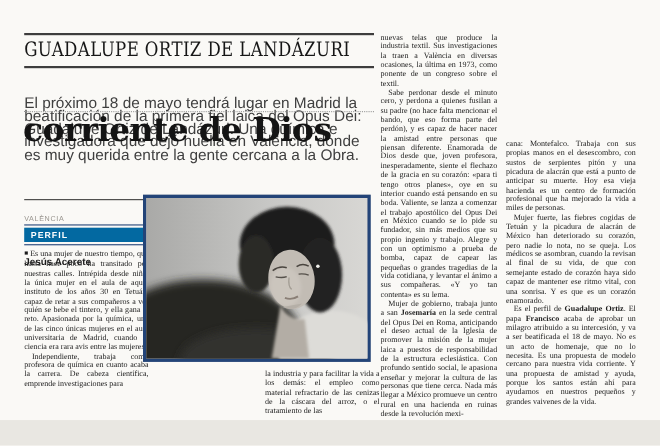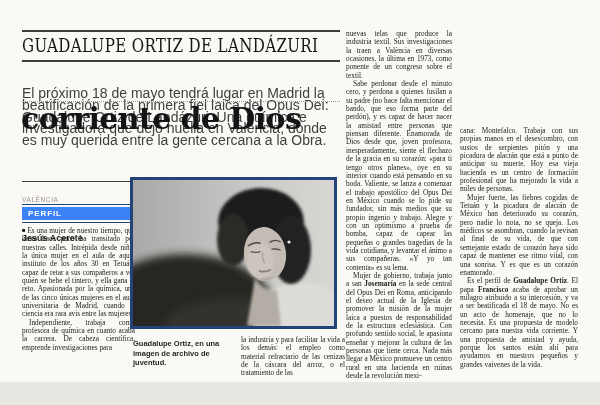--- a/index.html
+++ b/index.html
@@ -32,21 +32,21 @@
     font-size:30px; line-height:37px; color:#141414; letter-spacing:-.6px;
   }
 
   
   .byline-rule { left:22px; top:181px; width:113px; height:1px; background:#3d3d3d; }
   .byline-name { left:22px; top:185px; font-size:9px; font-weight:bold; color:#1b1b1b;margin-top:48px; }
   .byline-loc  { left:22px; top:196px; font-size:6.5px; color:#97938d; letter-spacing:.6px; }
   .perfil-wrap { left:22px; top:204px; width:113px; }
   .perfil-line { height:1px; background:#234478; }
   .perfil-bar {
-    margin:2px 0; height:13px; background:#3b82f6; color:#ffffff;
+    margin:2px 0; height:13px; background:#0369a1; color:#ffffff;
     font-size:8px; font-weight:bold; letter-spacing:.9px;
     line-height:13px; padding-left:6px;
   }
 
   
   .col {
     font-family:"Liberation Serif", serif;
     font-size:7.3px; line-height:8.35px; color:#1b1b1b;
     text-align:justify; overflow:hidden;
   }
@@ -143,21 +143,20 @@
         <path d="M130,72 q-2,8 1,11" stroke="#a39d94" stroke-width="1.2" fill="none"></path>
         <path d="M124,90 q6,3 12,0" stroke="#8a7f76" stroke-width="1.8" fill="none"></path>
         <path d="M121,98 q9,6 18,-1" fill="#b5afa7"></path>
       </g>
 
       <path d="M122,98 q8,14 22,12 l4,36 l-34,0 z" fill="#b3ada5" filter="url(#b2)"></path>
 
       <circle cx="156" cy="62" r="1.6" fill="#efeeea"></circle>
     </svg>
   </figure>
-  <figcaption class="abs caption">Guadalupe Ortiz, en una imagen de archivo de juventud.</figcaption>
 
   <div class="abs col col2">
     <p>la industria y para facilitar la vida a los demás: el empleo como material refractario de las cenizas de la cáscara del arroz, o el tratamiento de las</p>
   </div>
 
   <div class="abs col col3">
     <p>nuevas telas que produce la industria textil. Sus investigaciones la traen a València en diversas ocasiones, la última en 1973, como ponente de un congreso sobre el textil.</p>
     <p class="indent">Sabe perdonar desde el minuto cero, y perdona a quienes fusilan a su padre (no hace falta mencionar el bando, que eso forma parte del perdón), y es capaz de hacer nacer la amistad entre personas que piensan diferente. Enamorada de Dios desde que, joven profesora, inesperadamente, siente el flechazo de la gracia en su corazón: «para ti tengo otros planes», oye en su interior cuando está pensando en su boda. Valiente, se lanza a comenzar el trabajo apostólico del Opus Dei en México cuando se lo pide su fundador, sin más medios que su propio ingenio y trabajo. Alegre y con un optimismo a prueba de bomba, capaz de capear las pequeñas o grandes tragedias de la vida cotidiana, y levantar el ánimo a sus compañeras. «Y yo tan contenta» es su lema.</p>
     <p class="indent">Mujer de gobierno, trabaja junto a san <b>Josemaría</b> en la sede central del Opus Dei en Roma, anticipando el deseo actual de la Iglesia de promover la misión de la mujer laica a puestos de responsabilidad de la estructura eclesiástica. Con profundo sentido social, le apasiona enseñar y mejorar la cultura de las personas que tiene cerca. Nada más llegar a México promueve un centro rural en una hacienda en ruinas desde la revolución mexi-</p>
   </div>

